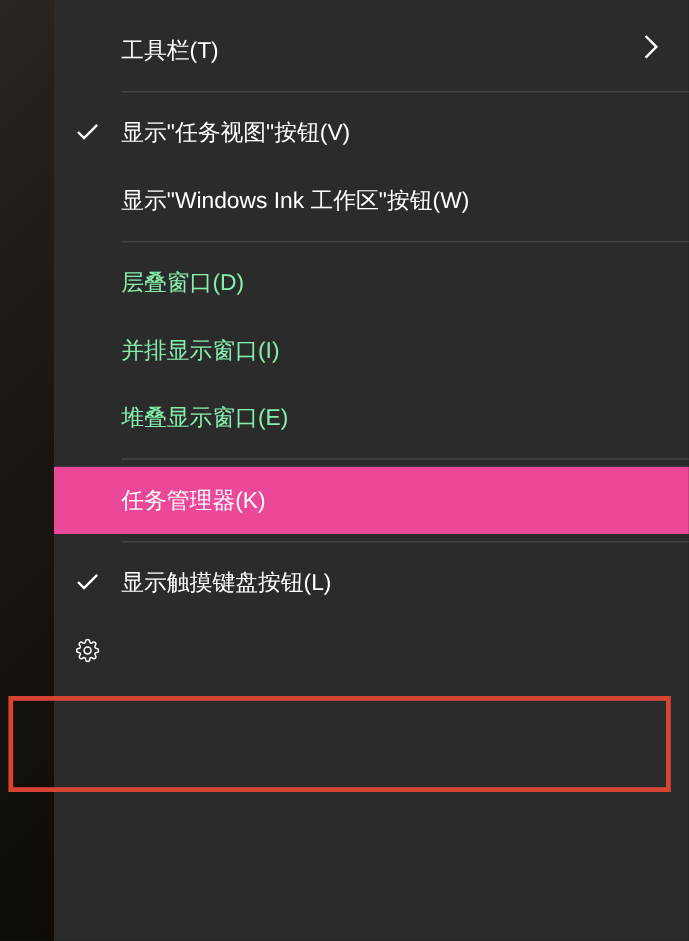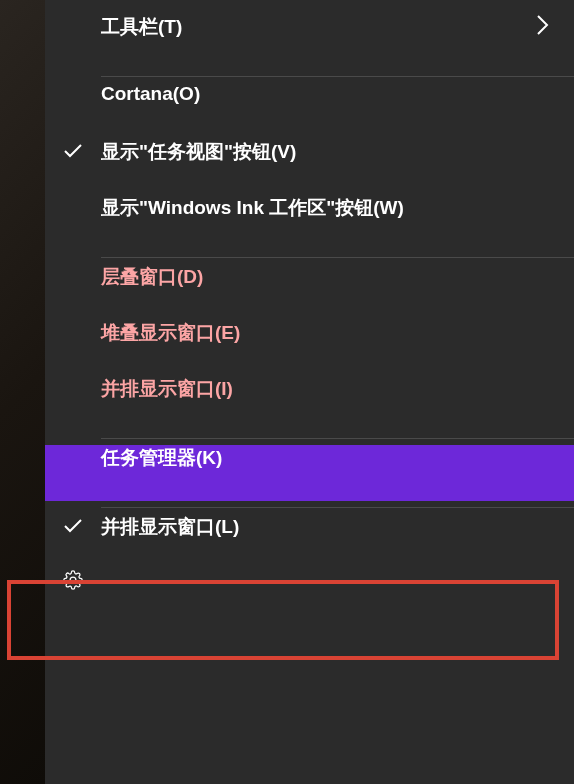--- a/index.html
+++ b/index.html
@@ -28,43 +28,42 @@
       left: 45px;
       top: 0;
       width: 529px;
       height: 784px;
       background: #2b2b2b;
       color: #ffffff;
       font-size: 19px;
     }
     .menu-item {
       display: flex;
-      align-items: flex-start;
+      align-items: center;
       height: 56px;
       padding: 0 24px 0 0;
       cursor: default;
       position: relative;
-      font-weight: bold;
     }
     .menu-item.hover {
-      background: #6d28d9;
+      background: #ec4899;
     }
     .icon-slot {
       width: 56px;
       display: flex;
       justify-content: center;
       align-items: center;
       flex-shrink: 0;
     }
     .label {
       flex: 1;
       color: #ffffff;
     }
     .menu-item.disabled .label {
-      color: #fca5a5;
+      color: #86efac;
     }
     .chevron {
       color: #ffffff;
       font-size: 22px;
     }
     .separator {
       height: 1px;
       background: #4a4a4a;
       margin: 6px 0 6px 56px;
     }
@@ -101,24 +100,20 @@
     <span class="label">工具栏(T)</span>
     <span class="chevron">
       <svg width="14" height="22" viewBox="0 0 14 22" fill="none">
           <path d="M2 2 L11 11 L2 20" stroke="#ffffff" stroke-width="2" fill="none"></path>
         </svg>
     </span>
   </div>
 
   <div class="separator"></div>
 
-  <div class="menu-item">
-    <span class="icon-slot"></span>
-    <span class="label">Cortana(O)</span>
-  </div>
 
   <div class="menu-item">
     <span class="icon-slot">
       <span class="check-icon">
         <svg width="20" height="16" viewBox="0 0 20 16" fill="none">
             <path d="M2 8 L7 13 L18 2" stroke="#ffffff" stroke-width="2" fill="none"></path>
           </svg>
       </span>
     </span>
     <span class="label">显示"任务视图"按钮(V)</span>
@@ -132,47 +127,47 @@
 
   <div class="separator"></div>
 
   <div class="menu-item disabled">
     <span class="icon-slot"></span>
     <span class="label">层叠窗口(D)</span>
   </div>
 
   <div class="menu-item disabled">
     <span class="icon-slot"></span>
-    <span class="label">堆叠显示窗口(E)</span>
+    <span class="label">并排显示窗口(I)</span>
   </div>
 
   <div class="menu-item disabled">
     <span class="icon-slot"></span>
-    <span class="label">并排显示窗口(I)</span>
+    <span class="label">堆叠显示窗口(E)</span>
   </div>
 
 
   <div class="separator"></div>
 
   <div class="menu-item hover">
     <span class="icon-slot"></span>
     <span class="label">任务管理器(K)</span>
   </div>
 
   <div class="separator"></div>
 
   <div class="menu-item">
     <span class="icon-slot">
       <span class="check-icon">
         <svg width="20" height="16" viewBox="0 0 20 16" fill="none">
             <path d="M2 8 L7 13 L18 2" stroke="#ffffff" stroke-width="2" fill="none"></path>
           </svg>
       </span>
     </span>
-    <span class="label">并排显示窗口(L)</span>
+    <span class="label">显示触摸键盘按钮(L)</span>
   </div>
 
   <div class="menu-item">
     <span class="icon-slot gear-icon">
       <svg viewBox="0 0 24 24" fill="none">
         <path d="M12 15.5A3.5 3.5 0 1 0 12 8.5a3.5 3.5 0 0 0 0 7z" stroke="#ffffff" stroke-width="1.5"></path>
         <path d="M19.4 15a1.65 1.65 0 0 0 .33 1.82l.06.06a2 2 0 1 1-2.83 2.83l-.06-.06a1.65 1.65 0 0 0-1.82-.33 1.65 1.65 0 0 0-1 1.51V21a2 2 0 0 1-4 0v-.09A1.65 1.65 0 0 0 9 19.4a1.65 1.65 0 0 0-1.82.33l-.06.06a2 2 0 1 1-2.83-2.83l.06-.06a1.65 1.65 0 0 0 .33-1.82 1.65 1.65 0 0 0-1.51-1H3a2 2 0 0 1 0-4h.09A1.65 1.65 0 0 0 4.6 9a1.65 1.65 0 0 0-.33-1.82l-.06-.06a2 2 0 1 1 2.83-2.83l.06.06a1.65 1.65 0 0 0 1.82.33H9a1.65 1.65 0 0 0 1-1.51V3a2 2 0 0 1 4 0v.09a1.65 1.65 0 0 0 1 1.51 1.65 1.65 0 0 0 1.82-.33l.06-.06a2 2 0 1 1 2.83 2.83l-.06.06a1.65 1.65 0 0 0-.33 1.82V9a1.65 1.65 0 0 0 1.51 1H21a2 2 0 0 1 0 4h-.09a1.65 1.65 0 0 0-1.51 1z" stroke="#ffffff" stroke-width="1.5"></path>
       </svg>
     </span>
   </div>

